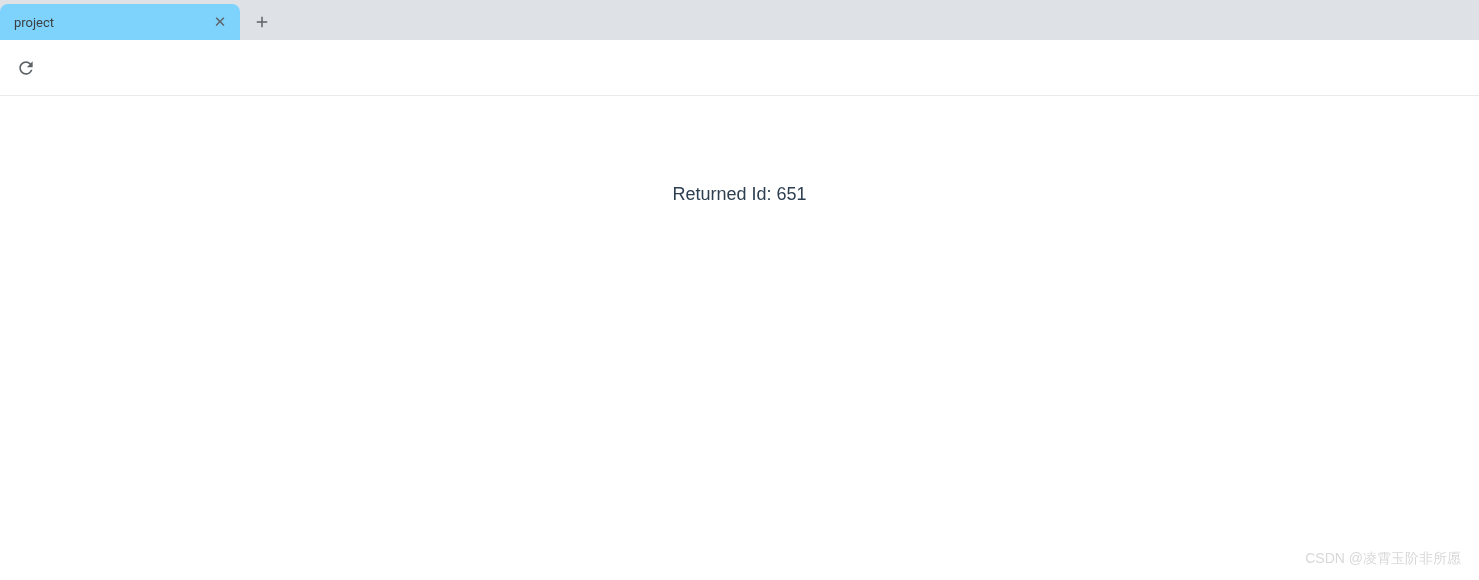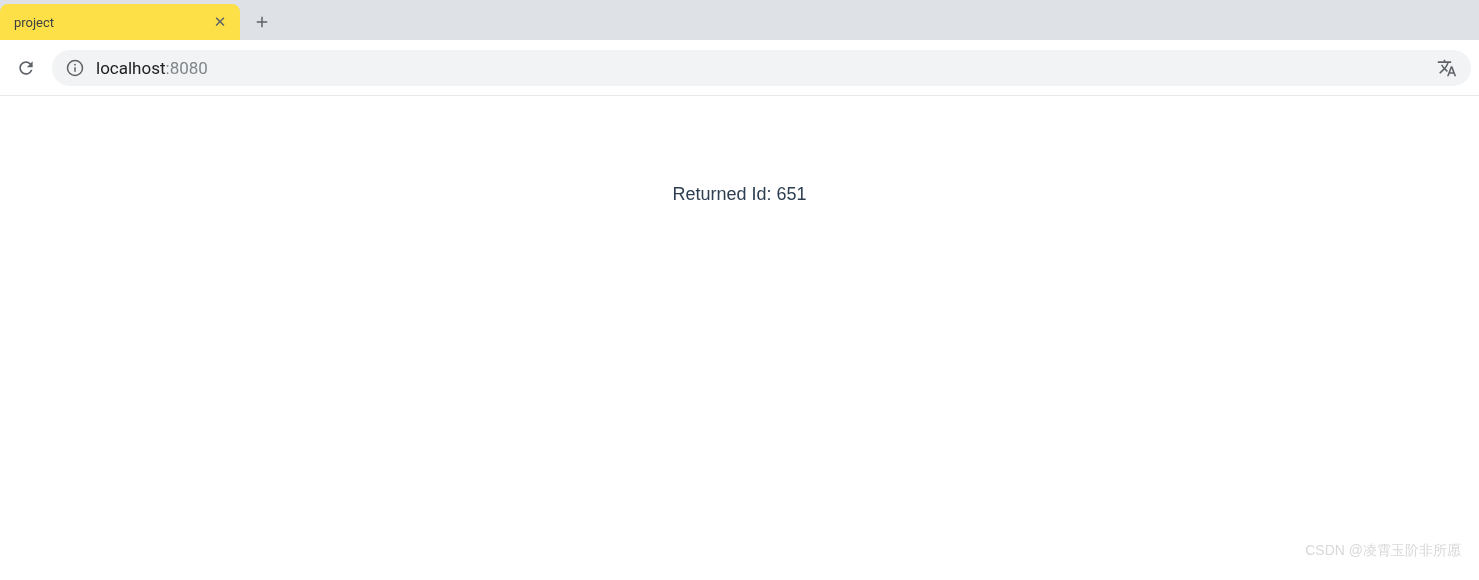--- a/index.html
+++ b/index.html
@@ -15,21 +15,21 @@
       overflow: hidden;
       position: relative;
     }
     .tab-strip {
       height: 40px;
       background: #dee1e6;
       display: flex;
       align-items: flex-end;
     }
     .tab {
-      background: #fde047;
+      background: #7dd3fc;
       height: 36px;
       min-width: 240px;
       padding: 0 12px;
       border-top-left-radius: 8px;
       border-top-right-radius: 8px;
       display: flex;
       align-items: center;
       justify-content: space-between;
       font-size: 13px;
       color: #3c4043;
@@ -144,21 +144,21 @@
       margin-bottom: 32px;
       font-family: Arial, "Microsoft YaHei", sans-serif;
     }
     .result-text {
       font-size: 18px;
       color: #2c3e50;
       font-family: Arial, sans-serif;
     }
     .watermark {
       position: absolute;
-      bottom: 20px;
+      bottom: 12px;
       right: 18px;
       font-size: 14px;
       color: #d8d8d8;
       font-family: Arial, "Microsoft YaHei", sans-serif;
     }
   </style>
 </head>
 <body>
 
 <div class="tab-strip">
@@ -172,38 +172,19 @@
     </svg>
   </div>
 </div>
 
 <div class="toolbar">
   <div class="reload-button">
     <svg viewBox="0 0 24 24">
       <path fill="#5f6368" d="M17.65 6.35A7.958 7.958 0 0 0 12 4c-4.42 0-7.99 3.58-7.99 8s3.57 8 7.99 8c3.73 0 6.84-2.55 7.73-6h-2.08A5.99 5.99 0 0 1 12 18c-3.31 0-6-2.69-6-6s2.69-6 6-6c1.66 0 3.14.69 4.22 1.78L13 11h7V4l-2.35 2.35z"></path>
     </svg>
   </div>
-  <div class="address-bar">
-    <span class="info-icon">
-      <svg viewBox="0 0 24 24">
-        <path fill="none" stroke="#5f6368" stroke-width="2" d="M12 2a10 10 0 1 0 0 20 10 10 0 0 0 0-20z"></path>
-        <line x1="12" y1="11" x2="12" y2="17" stroke="#5f6368" stroke-width="2"></line>
-        <circle cx="12" cy="7.5" r="1.2" fill="#5f6368"></circle>
-      </svg>
-    </span>
-    <span class="url-text">
-      <span class="url-host">localhost</span>
-        <span class="url-port">:8080</span>
-    </span>
-    <div style="flex:1"></div>
-    <span class="translate-icon">
-      <svg viewBox="0 0 24 24">
-        <path fill="#5f6368" d="M12.87 15.07l-2.54-2.51.03-.03A17.52 17.52 0 0 0 14.07 6H17V4h-7V2H8v2H1v2h11.17C11.5 7.92 10.44 9.75 9 11.35 8.07 10.32 7.3 9.19 6.69 8h-2c.73 1.63 1.73 3.17 2.98 4.56l-5.09 5.02L4 19l5-5 3.11 3.11.76-2.04zM18.5 10h-2L12 22h2l1.12-3h4.75L21 22h2l-4.5-12zm-2.62 7l1.62-4.33L19.12 17h-3.24z"></path>
-      </svg>
-    </span>
-  </div>
 </div>
 
 <div class="content-area">
   <div class="result-text">Returned Id: 651</div>
 </div>
 
 <div class="watermark">CSDN @凌霄玉阶非所愿</div>
 
 </body></html>

